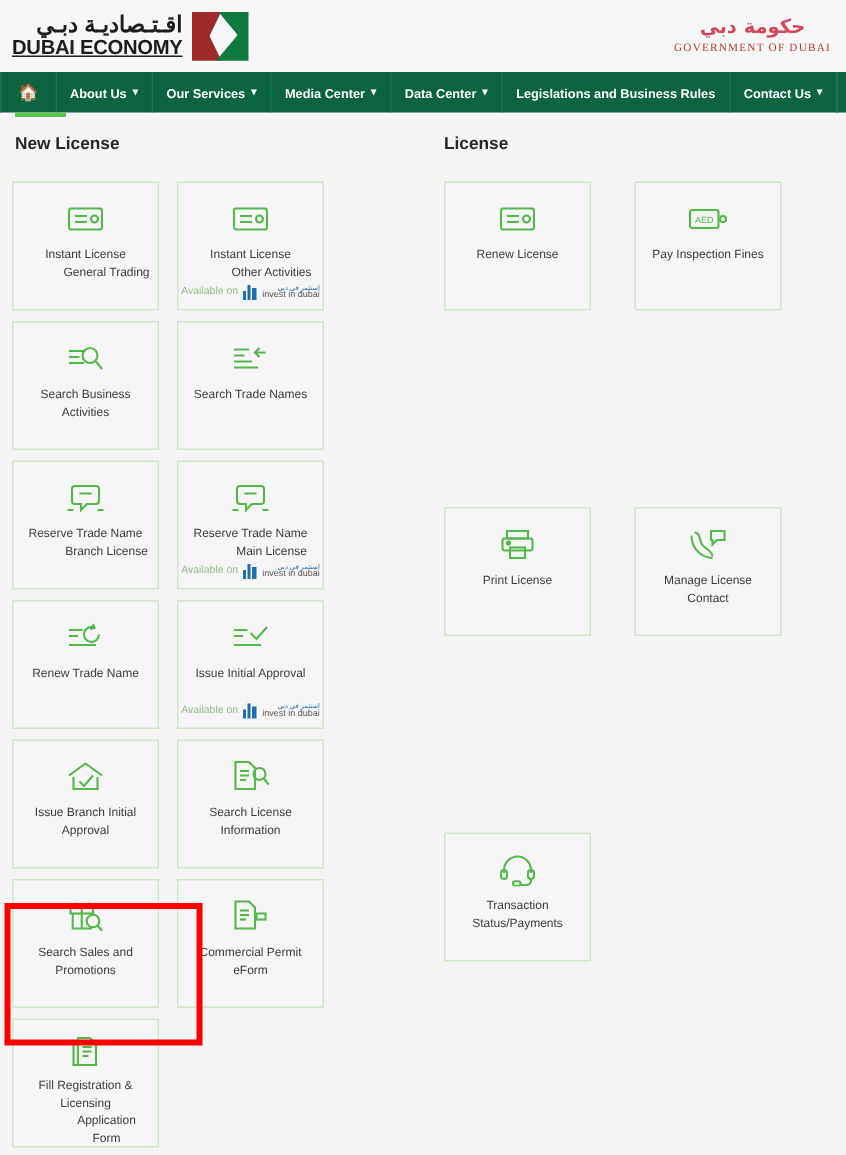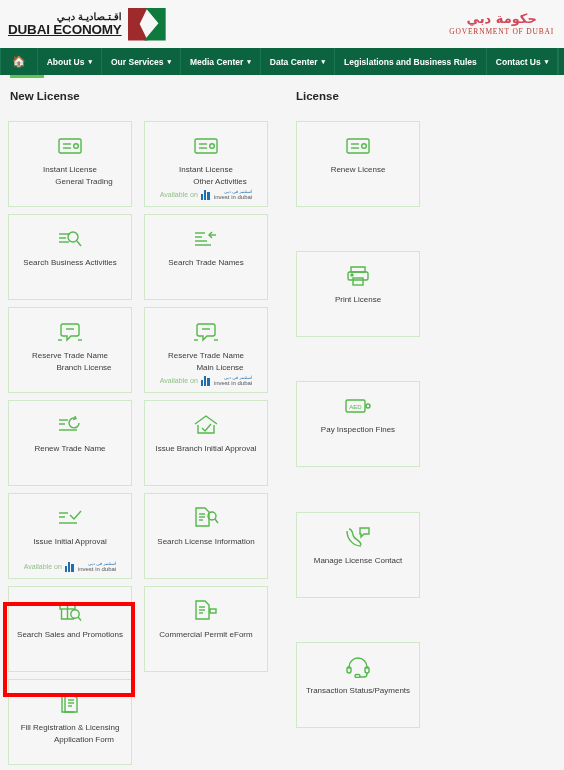--- a/index.html
+++ b/index.html
@@ -19,21 +19,21 @@
     background: #f7f7f7;
     display: flex;
     align-items: center;
     justify-content: space-between;
     padding: 0 10px 0 8px;
     position: relative;
   }
   .logo-left { display: flex; align-items: center; }
   .logo-text-block { text-align: right; line-height: 1; }
   .logo-ar {
-    font-size: 10px;
+    font-size: 15px;
     color: #1d1d1d;
     letter-spacing: 0.5px;
     direction: rtl;
     font-weight: bold;
   }
   .logo-en {
     font-size: 13.5px;
     font-weight: bold;
     color: #1d1d1d;
     letter-spacing: -0.2px;
@@ -117,21 +117,21 @@
   }
   .sh-left { width: 288px; padding-left: 2px; }
   .sh-right { padding-left: 0px; text-align: center; }
 
   .columns { display: flex; }
   .col-group { display: flex; flex-wrap: wrap; }
   .group-left { width: 288px; }
   .group-right { width: 260px; }
 
   .tile {
-    width: 124px;
+    width: 98px;
     height: 86px;
     border: 1px solid #cfe8c8;
     background: #f6f6f6;
     margin: 0 12px 7px 0;
     display: flex;
     flex-direction: column;
     align-items: center;
     padding-top: 11px;
     position: relative;
     cursor: pointer;
@@ -383,33 +383,20 @@
               <polyline points="18,1 19,3.5 16,4.5"></polyline>
           </svg>
         </div>
         <div class="tile-label">
           <span>Renew Trade Name</span>
         </div>
       </div>
 
       <div class="tile">
         <div class="tile-icon">
-          <svg width="26" height="22" viewBox="0 0 26 22" fill="none" stroke="#53b84a" stroke-width="1.4">
-            <polyline points="2,10 13,2 24,10"></polyline>
-            <path d="M5 11 v8 h16 v-8"></path>
-            <polyline points="9,14 12,17 18,10"></polyline>
-          </svg>
-        </div>
-        <div class="tile-label">
-          <span>Issue Branch Initial Approval</span>
-        </div>
-      </div>
-
-      <div class="tile">
-        <div class="tile-icon">
           <svg width="26" height="20" viewBox="0 0 26 20" fill="none" stroke="#53b84a" stroke-width="1.4">
             <line x1="2" y1="5" x2="11" y2="5"></line>
               <line x1="2" y1="9" x2="8" y2="9"></line>
               <line x1="2" y1="15" x2="20" y2="15"></line>
             <polyline points="13,7 17,11 24,3"></polyline>
           </svg>
         </div>
         <div class="tile-label">
           <span>Issue Initial Approval</span>
         </div>
@@ -422,20 +409,33 @@
                 <i></i>
               </span>
             <span class="txt">
               <span class="ar">استثمر في دبي</span>
               <span class="en"><span>invest in</span><span> dubai</span></span>
             </span>
           </span>
         </div>
       </div>
 
+      <div class="tile">
+        <div class="tile-icon">
+          <svg width="26" height="22" viewBox="0 0 26 22" fill="none" stroke="#53b84a" stroke-width="1.4">
+            <polyline points="2,10 13,2 24,10"></polyline>
+            <path d="M5 11 v8 h16 v-8"></path>
+            <polyline points="9,14 12,17 18,10"></polyline>
+          </svg>
+        </div>
+        <div class="tile-label">
+          <span>Issue Branch Initial Approval</span>
+        </div>
+      </div>
+
 
       <div class="tile">
         <div class="tile-icon">
           <svg width="26" height="22" viewBox="0 0 26 22" fill="none" stroke="#53b84a" stroke-width="1.4">
             <path d="M3 1 h9 l4 4 v14 h-13 z"></path>
             <line x1="6" y1="7" x2="12" y2="7"></line>
               <line x1="6" y1="10" x2="12" y2="10"></line>
               <line x1="6" y1="13" x2="10" y2="13"></line>
             <circle cx="19" cy="9" r="4"></circle>
               <line x1="22" y1="12" x2="25" y2="16"></line>
@@ -507,49 +507,49 @@
             <circle cx="18" cy="10" r="2.3"></circle>
           </svg>
         </div>
         <div class="tile-label">
           <span>Renew License</span>
         </div>
       </div>
 
       <div class="tile">
         <div class="tile-icon">
-          <svg width="26" height="22" viewBox="0 0 26 22" fill="none" stroke="#53b84a" stroke-width="1.4">
-            <path d="M6 2 h14 v5 h-14 z"></path>
-            <rect x="3" y="7" width="20" height="8" rx="1.5"></rect>
-            <rect x="8" y="13" width="10" height="7"></rect>
-            <circle cx="7" cy="10" r="1" fill="#53b84a"></circle>
-          </svg>
-        </div>
-        <div class="tile-label">
-          <span>Print License</span>
-        </div>
-      </div>
-
-      <div class="tile">
-        <div class="tile-icon">
           <svg width="26" height="20" viewBox="0 0 26 20" fill="none" stroke="#53b84a" stroke-width="1.4">
             <rect x="1" y="4" width="19" height="12" rx="1.5"></rect>
             <text x="10.5" y="12.5" font-size="6" fill="#53b84a" stroke="none" text-anchor="middle" font-family="Liberation Sans, sans-serif">AED</text>
             <circle cx="23" cy="10" r="2"></circle>
               <line x1="20" y1="10" x2="21" y2="10"></line>
           </svg>
         </div>
         <div class="tile-label">
           <span>Pay Inspection Fines</span>
         </div>
       </div>
 
       <div class="tile">
         <div class="tile-icon">
           <svg width="26" height="22" viewBox="0 0 26 22" fill="none" stroke="#53b84a" stroke-width="1.4">
+            <path d="M6 2 h14 v5 h-14 z"></path>
+            <rect x="3" y="7" width="20" height="8" rx="1.5"></rect>
+            <rect x="8" y="13" width="10" height="7"></rect>
+            <circle cx="7" cy="10" r="1" fill="#53b84a"></circle>
+          </svg>
+        </div>
+        <div class="tile-label">
+          <span>Print License</span>
+        </div>
+      </div>
+
+      <div class="tile">
+        <div class="tile-icon">
+          <svg width="26" height="22" viewBox="0 0 26 22" fill="none" stroke="#53b84a" stroke-width="1.4">
             <path d="M4 3 c4 0 3 5 5 8 c2 3 7 4 7 8"></path>
             <path d="M2 5 c0 9 7 15 14 15"></path>
             <path d="M15 2 h9 v6 h-5 l-3 3 v-3 h-1 z"></path>
           </svg>
         </div>
         <div class="tile-label">
           <span>Manage License Contact</span>
         </div>
       </div>
 

